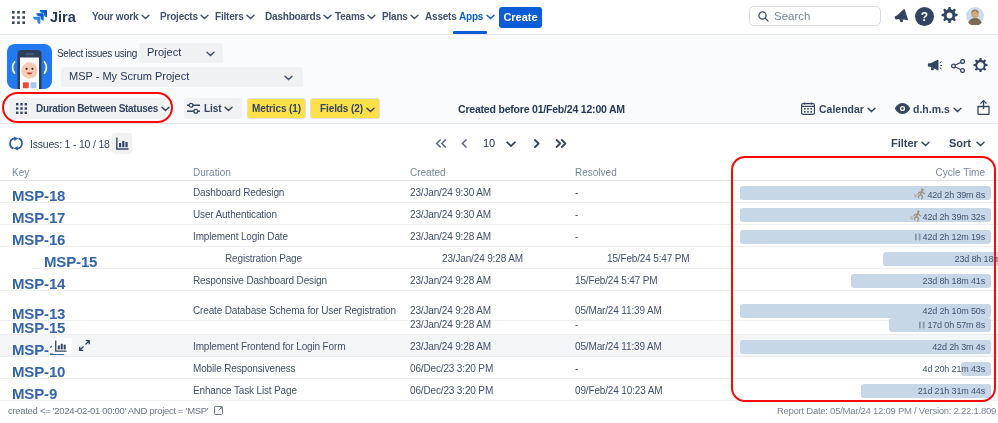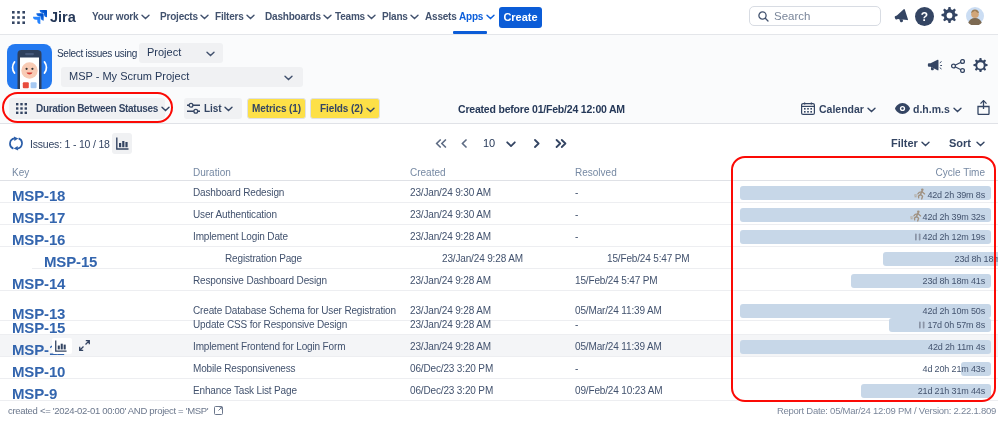--- a/index.html
+++ b/index.html
@@ -371,21 +371,20 @@
 <div class="row" style="top:291px;margin-top:8px;">
     <span class="key">MSP-13</span>
     <span class="sum">Create Database Schema for User Registration</span>
     <span class="cre">23/Jan/24 9:28 AM</span>
     <span class="res">05/Mar/24 11:39 AM</span>
     <span class="bar" style="left:740px;width:251px;"></span>
     <span class="bartext">42d 2h 10m 50s</span>
   </div>
 <div class="row" style="top:313px;">
     <span class="key">MSP-15</span>
-    <span class="sum">Update CSS for Responsive Design</span>
     <span class="cre">23/Jan/24 9:28 AM</span>
     <span class="res">-</span>
     <span class="bar" style="left:889px;width:102px;"></span>
     <span class="bartext"><svg style="display:inline-block;vertical-align:-1px;margin-right:1px" width="8" height="8" viewBox="0 0 8 8">
           <rect x="1" y="0.5" width="1.7" height="7" rx="0.8" fill="#8A94A6"></rect>
           <rect x="4.8" y="0.5" width="1.7" height="7" rx="0.8" fill="#8A94A6"></rect>
         </svg>17d 0h 57m 8s</span>
   </div>
 <div class="row" style="top:335px;background:#F4F5F7;">
     <span class="key">MSP-11</span>
@@ -400,21 +399,21 @@
       <svg style="position:absolute;left:79px;top:5px" width="11" height="11" viewBox="0 0 11 11">
         <g stroke="#344563" stroke-width="1.3" fill="none">
           <path d="M6.5 4.5 L10 1 M6.8 0.7 H10.3 V4.2"></path>
           <path d="M4.5 6.5 L1 10 M0.7 6.8 V10.3 H4.2"></path>
         </g>
       </svg>
     <span class="sum">Implement Frontend for Login Form</span>
     <span class="cre">23/Jan/24 9:28 AM</span>
     <span class="res">05/Mar/24 11:39 AM</span>
     <span class="bar" style="left:740px;width:251px;"></span>
-    <span class="bartext">42d 2h 11m 4s</span>
+    <span class="bartext">42d 2h 3m 4s</span>
   </div>
 <div class="row" style="top:357px;">
     <span class="key">MSP-10</span>
     <span class="sum">Mobile Responsiveness</span>
     <span class="cre">06/Dec/23 3:20 PM</span>
     <span class="res">-</span>
     <span class="bar" style="left:961px;width:30px;"></span>
     <span class="bartext">4d 20h 21m 43s</span>
   </div>
 <div class="row" style="top:379px;">

